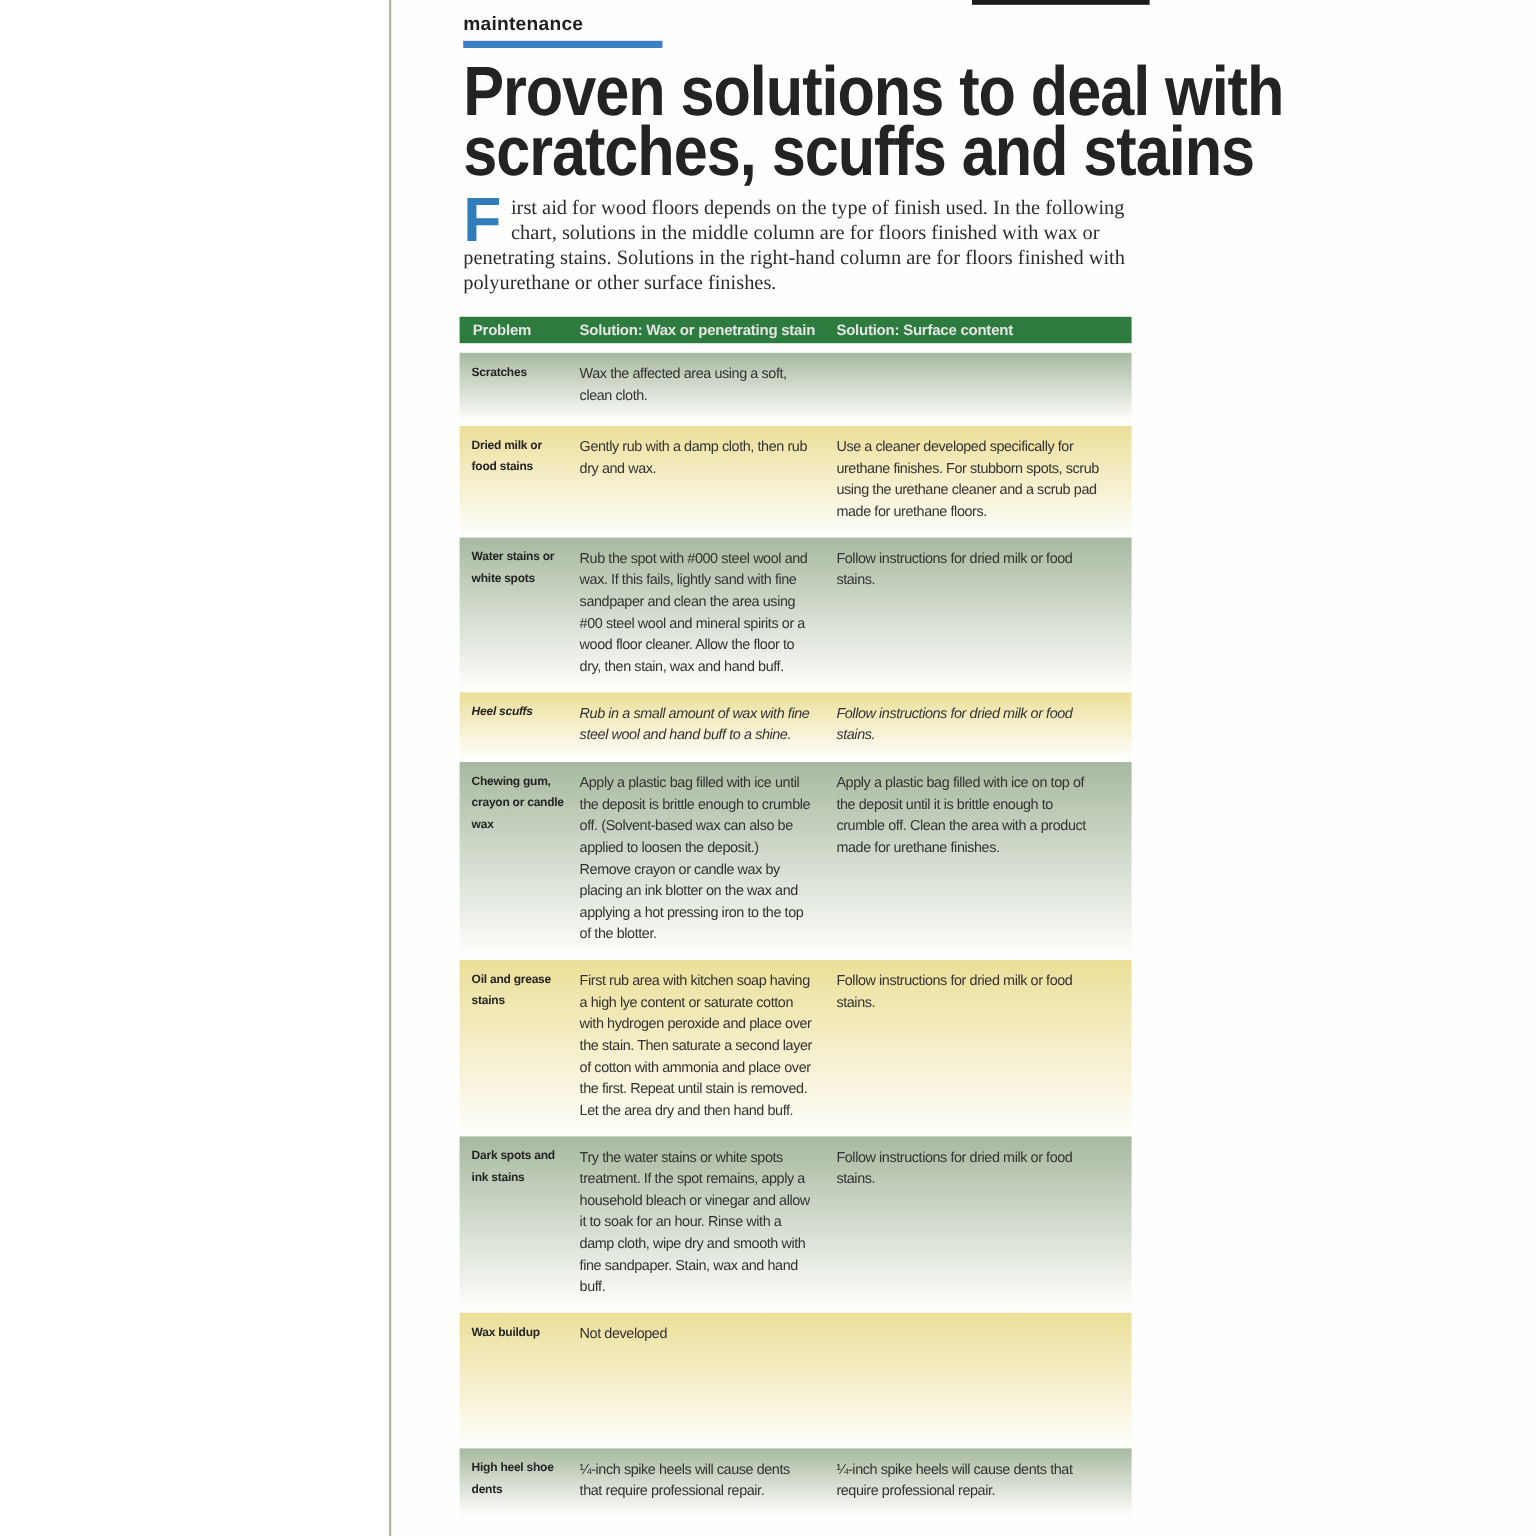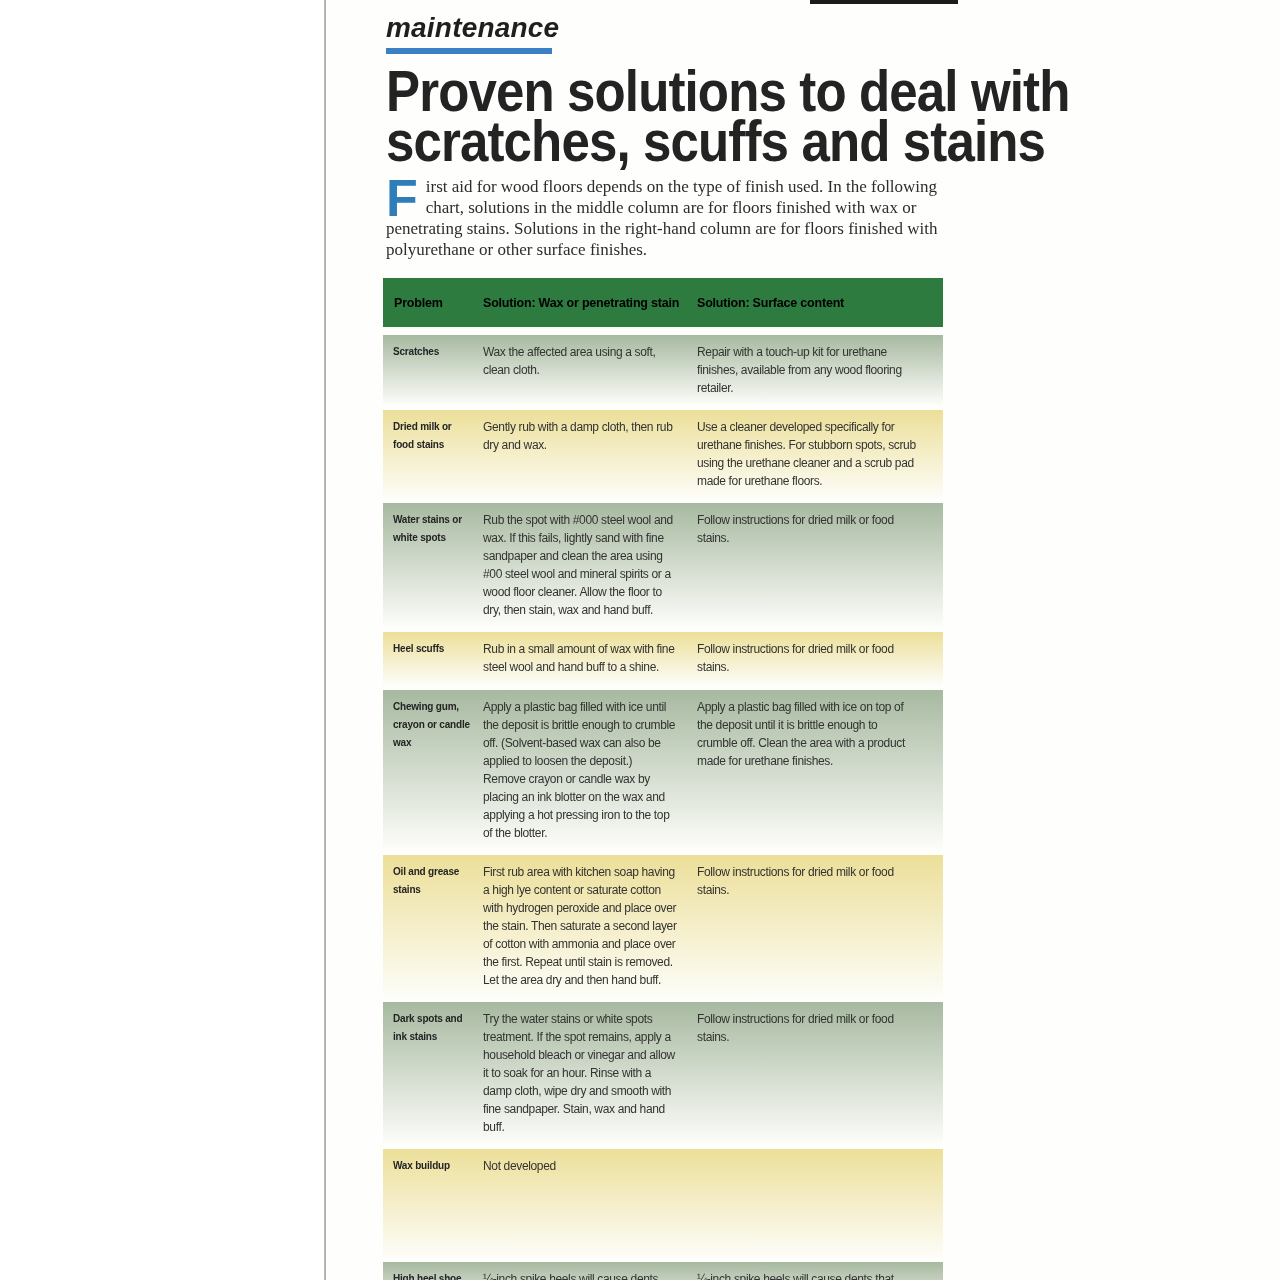--- a/index.html
+++ b/index.html
@@ -32,25 +32,24 @@
     width: 148px; height: 4px;
     background: #1c1c1c;
   }
   
   .content {
     position: absolute;
     left: 386px; top: 12px;
     width: 560px;
   }
   .kicker {
-    font-size: 28px;
+    font-size: 16px;
     font-weight: 700;
     letter-spacing: 0.2px;
     color: #1f1f1f;
-    font-style: italic;
   }
   .kicker-bar {
     margin-top: 4px;
     width: 166px; height: 6px;
     background: var(--accent-blue, #3b7fc4);
   }
   .headline {
     margin-top: 12px;
     font-weight: 700;
     font-size: 58px;
@@ -80,23 +79,23 @@
     line-height: 40px;
     margin: 2px 8px 0 0;
     color: var(--dropcap-blue, #2f7db9);
   }
   
   .chart { margin-top: 18px; margin-left: -3px; width: 560px; }
   .chart-header {
     display: grid;
     grid-template-columns: 92px 214px 254px;
     align-items: center;
-    height: 49px;
+    height: 22px;
     background: var(--header-green, #2e7b3f);
-    color: #000000;
+    color: #e5e5e5;
     font-weight: 700;
     font-size: 12.5px;
     letter-spacing: -0.2px;
   }
   .chart-header .h1 { padding-left: 11px; }
   .chart-header .h2 { padding-left: 8px; }
   .chart-header .h3 { padding-left: 8px; }
   .rows { display: flex; flex-direction: column; gap: 5px; margin-top: 8px; }
   .row {
     display: grid;
@@ -118,21 +117,21 @@
     font-size: 12px;
     line-height: 18px;
     letter-spacing: -0.35px;
     color: #333331;
   }
   .row .cell.mid { padding-right: 12px; }
   
   .rows .row:nth-child(1) { min-height: 56px; }
   .rows .row:nth-child(2) { min-height: 86px; }
   .rows .row:nth-child(3) { min-height: 122px; }
-  .rows .row:nth-child(4) { min-height: 53px; }
+  .rows .row:nth-child(4) { min-height: 53px; font-style: italic; }
   .rows .row:nth-child(5) { min-height: 143px; }
   .rows .row:nth-child(6) { min-height: 140px; }
   .rows .row:nth-child(7) { min-height: 130px; }
   .rows .row:nth-child(8) { min-height: 108px; }
   .rows .row:nth-child(9) { min-height: 55px; }
 </style>
 </head>
 <body>
 
 <div id="canvas">
@@ -156,21 +155,20 @@
     <div class="chart">
       <div class="chart-header">
         <div class="h1">Problem</div>
         <div class="h2">Solution: Wax or penetrating stain</div>
         <div class="h3">Solution: Surface content</div>
       </div>
       <div class="rows">
   <div class="row green">
     <div class="problem">Scratches</div>
     <div class="cell mid">Wax the affected area using a soft, clean cloth.</div>
-    <div class="cell">Repair with a touch-up kit for urethane finishes, available from any wood flooring retailer.</div>
   </div>
 
   <div class="row yellow">
     <div class="problem">Dried milk or food stains</div>
     <div class="cell mid">Gently rub with a damp cloth, then rub dry and wax.</div>
     <div class="cell">Use a cleaner developed specifically for urethane finishes. For stubborn spots, scrub using the urethane cleaner and a scrub pad made for urethane floors.</div>
   </div>
 
   <div class="row green">
     <div class="problem">Water stains or white spots</div>

